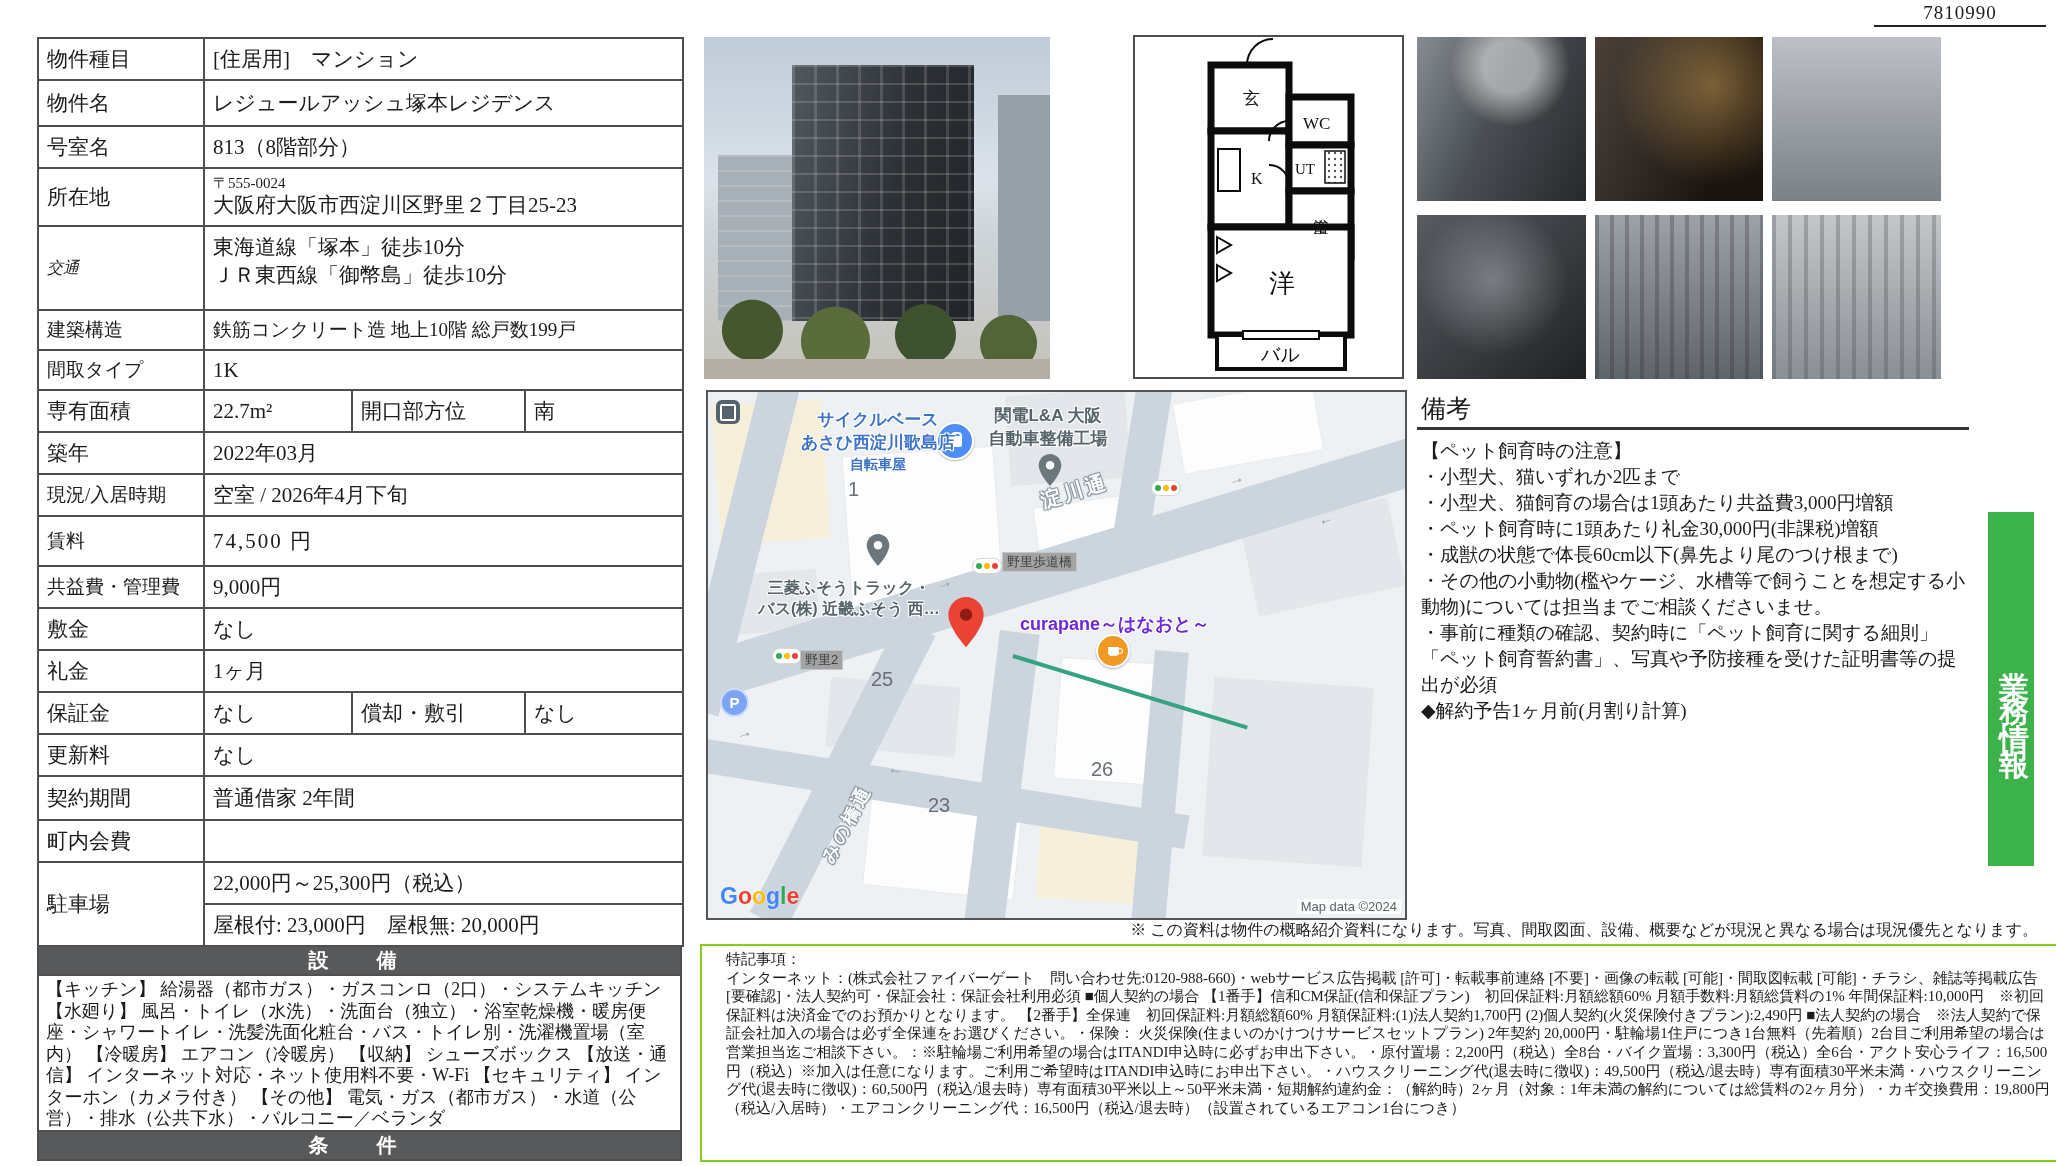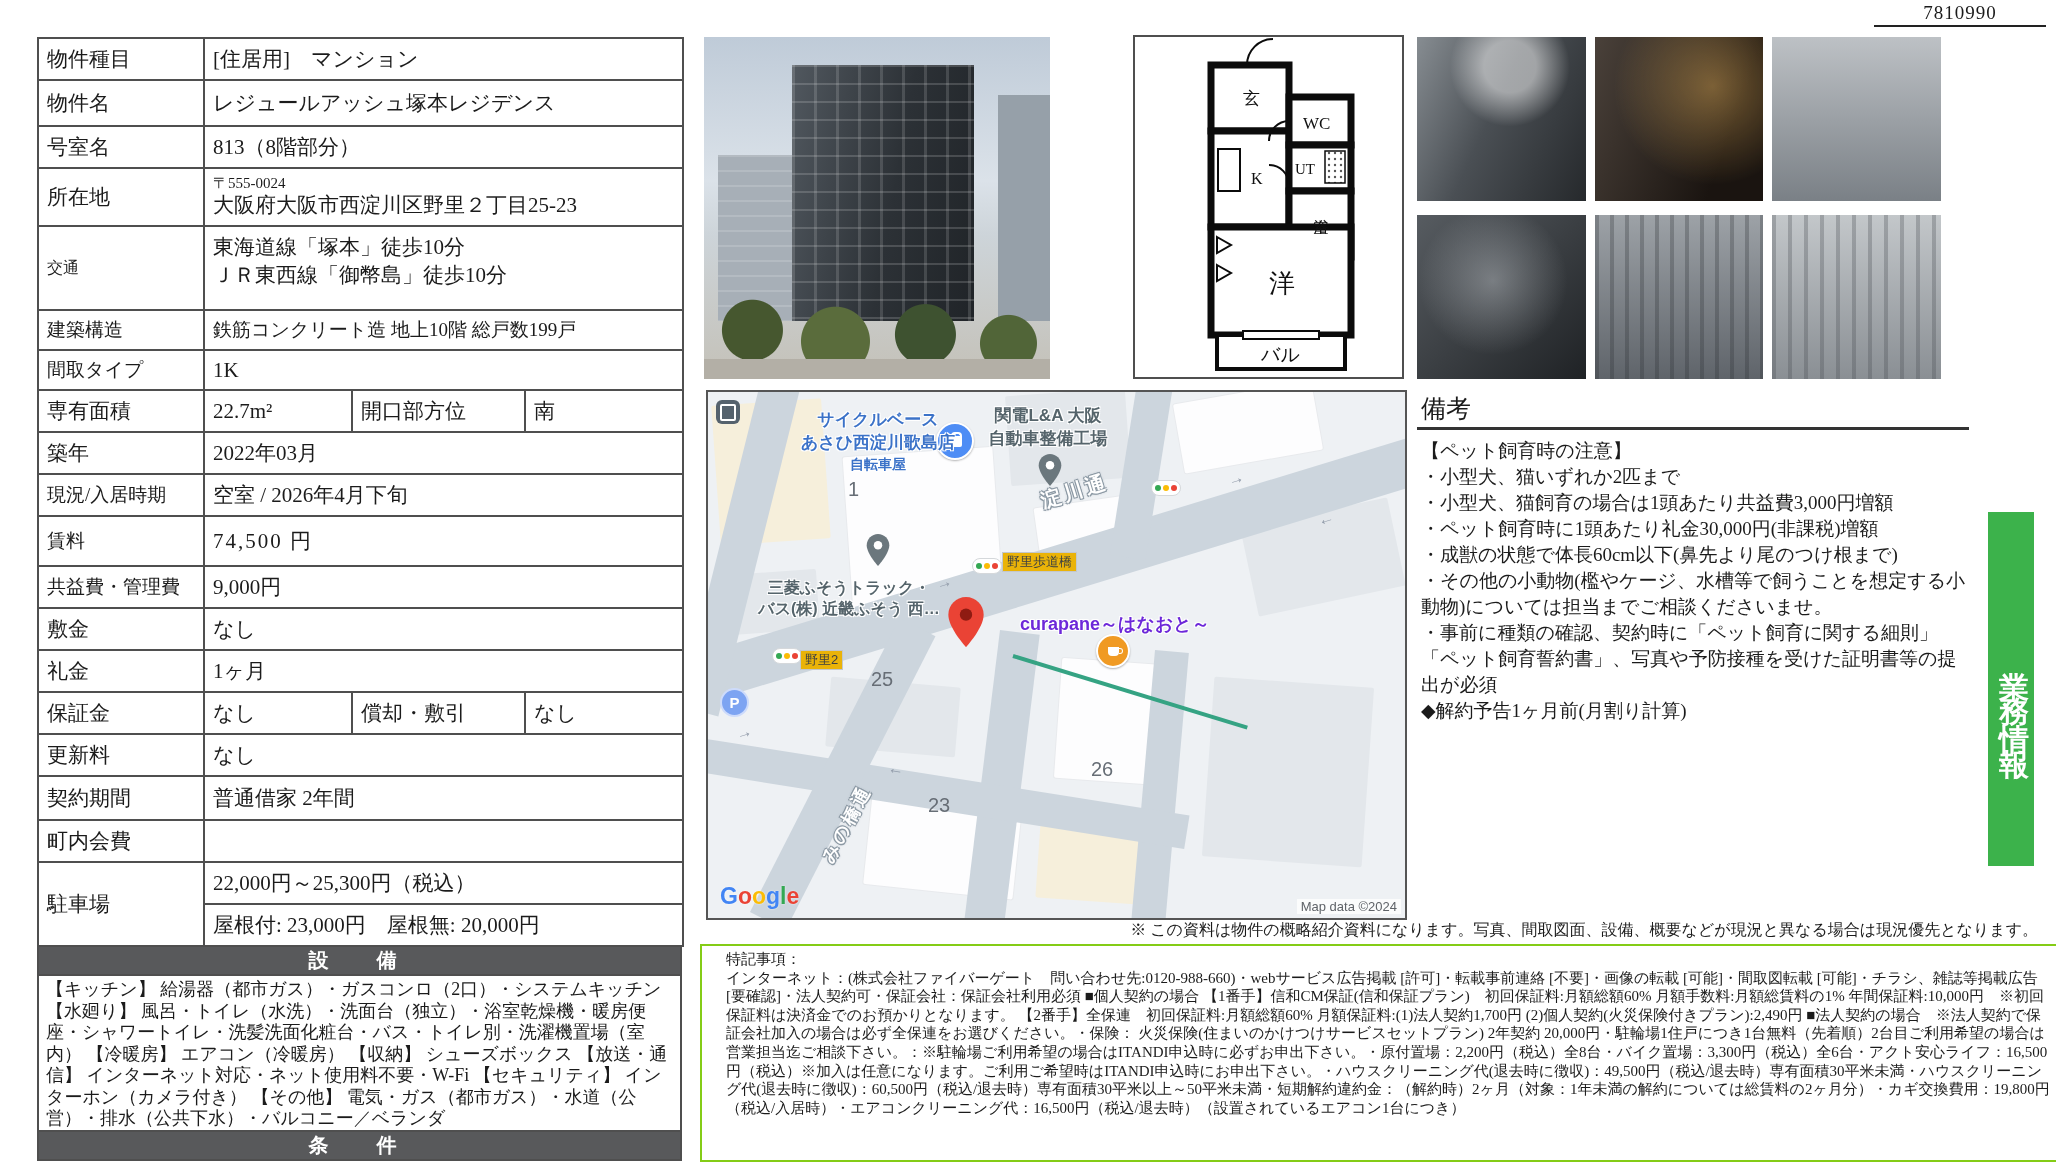--- a/index.html
+++ b/index.html
@@ -7,21 +7,21 @@
          font-family:"Liberation Serif","DejaVu Serif",serif;color:#1b1b1b;}
   .ml{white-space:pre-line;}
   
   .docid{position:absolute;left:1874px;top:2px;width:172px;text-align:center;font-size:19px;
          border-bottom:2px solid #222;padding-bottom:1px;letter-spacing:1px;}
   
   .leftcol{position:absolute;left:37px;top:37px;width:645px;}
   table.ptable{border-collapse:collapse;table-layout:fixed;width:645px;}
   .ptable td{border:2px solid #4f4f4f;padding:6px 8px;font-size:21px;vertical-align:middle;overflow:hidden;}
   .ptable td.lb{font-size:21px;}
-  .ptable td.sm{font-size:16px;}
+  .ptable td.sm{font-size:16px;font-style:italic;}
   .ptable td.md{font-size:19px;}
   .ptable td.top{vertical-align:top;}
   .bigname{font-size:25px;}
   .zip{font-size:15px;line-height:16px;}
   .rent{font-size:37px;letter-spacing:2px;line-height:1;}
   .secbar{background:#58595b;color:#fff;text-align:center;font-size:20px;font-weight:bold;
           letter-spacing:14px;line-height:27px;height:27px;border:2px solid #4f4f4f;border-top:none;}
   .sectext{border:2px solid #4f4f4f;border-top:none;padding:3px 7px;font-size:18px;line-height:21.5px;}
   .equiptext{height:148px;}
   .condtext{height:38px;}
@@ -62,21 +62,21 @@
        background:#eef1f4;overflow:hidden;font-family:"Liberation Sans","DejaVu Sans",sans-serif;}
   .bld{position:absolute;background:#e3e7eb;border-radius:2px;}
   .bldw{background:#fdfdfe;box-shadow:0 0 0 1px #e8eaed;}
   .bldy{background:#f6efdb;}
   .road{position:absolute;background:#ccd5dd;}
   .rail{position:absolute;background:#35a383;height:4px;}
   .mlbl{position:absolute;font-weight:bold;text-align:center;
         text-shadow:-1px -1px 0 #fff,1px -1px 0 #fff,-1px 1px 0 #fff,1px 1px 0 #fff;}
   .roadlbl{color:#fff;font-weight:bold;letter-spacing:3px;
            text-shadow:-1px -1px 0 #8c99a4,1px -1px 0 #8c99a4,-1px 1px 0 #8c99a4,1px 1px 0 #8c99a4,0 0 3px #8c99a4;}
-  .chip{position:absolute;background:#eab308;border:1px solid #c3c7cb;color:#3c4043;font-size:13px;
+  .chip{position:absolute;background:#a3a3a3;border:1px solid #c3c7cb;color:#3c4043;font-size:13px;
         padding:0 4px;font-weight:400;line-height:18px;}
   .blk{position:absolute;color:#676e76;font-size:20px;}
   .tl{position:absolute;width:28px;height:14px;background:#fff;border-radius:8px;border:1px solid #d5d8db;
       display:flex;align-items:center;justify-content:center;gap:2px;}
   .tl i{width:6px;height:6px;border-radius:50%;display:block;}
   .tl .g{background:#34a853}.tl .y{background:#fbbc05}.tl .r{background:#ea4335}
   .arw{position:absolute;color:#939dab;font-size:16px;font-weight:bold;}
   .storeicon{position:absolute;width:34px;height:34px;border-radius:50%;background:#4e8df5;border:2px solid #fff;
              box-shadow:0 1px 2px rgba(0,0,0,.3);display:flex;align-items:center;justify-content:center;}
   .storeicon b{width:13px;height:11px;background:#fff;border-radius:2px;display:block;position:relative;}

